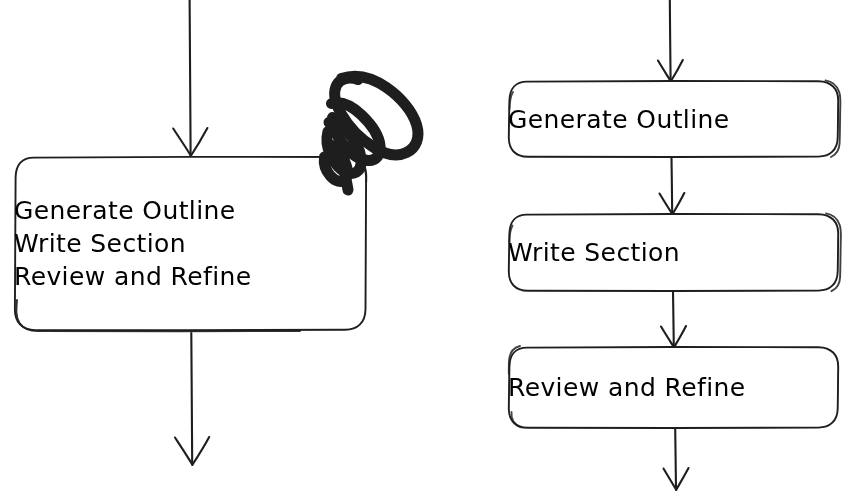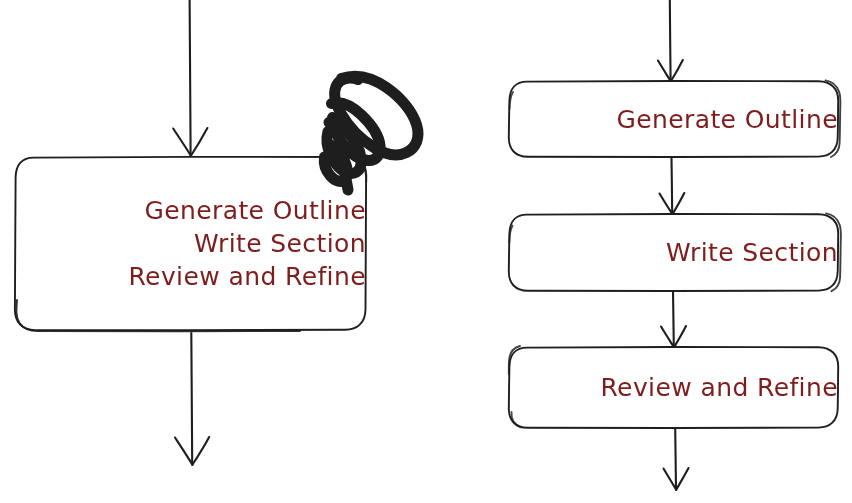--- a/index.html
+++ b/index.html
@@ -23,24 +23,24 @@
     left: 0;
     top: 0;
     width: 852px;
     height: 503px;
     overflow: visible;
   }
   .node-label {
     position: absolute;
     display: flex;
     flex-direction: column;
-    align-items: flex-end;
+    align-items: flex-start;
     justify-content: center;
     text-align: center;
-    color: #7f1d1d;
+    color: #000000;
     font-family: "DejaVu Sans", sans-serif;
     font-size: 25px;
     letter-spacing: 0.4px;
     line-height: 1.32;
     pointer-events: none;
     white-space: nowrap;
   }
   .node-label span {
     display: block;
   }

